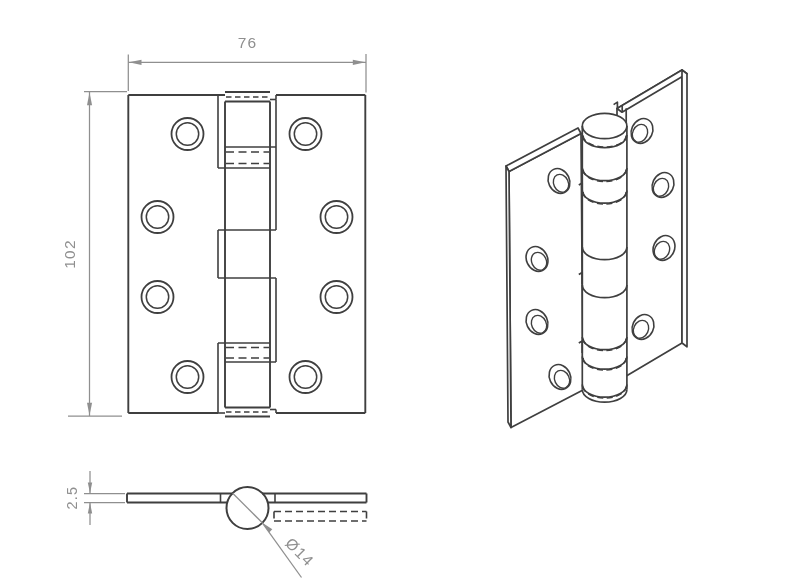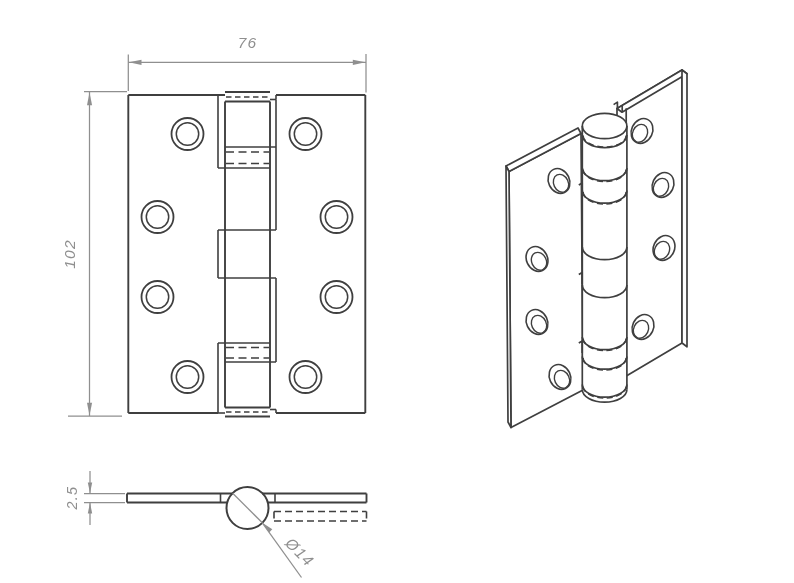--- a/index.html
+++ b/index.html
@@ -1,21 +1,21 @@
 <!DOCTYPE html>
 <html style="--background: #ffffff; --outline: #3f3f3f; --dimension: #8f8f8f;"><head>
 <meta charset="utf-8">
 <style>
   :root{
     --background:#ffffff;
     --outline:#3f3f3f;
     --dimension:#8f8f8f;
   }
   html,body{margin:0;padding:0;background:var(--background);}
-  .sheet{position:relative;width:794px;height:583px;background:var(--background);overflow:hidden;font-style:italic;}
+  .sheet{position:relative;width:794px;height:583px;background:var(--background);overflow:hidden;}
   svg{display:block;}
   .ln{stroke:var(--outline);stroke-width:1.9;fill:none;stroke-linecap:butt;}
   .lnthin{stroke:var(--outline);stroke-width:1.6;fill:none;}
   .lndash{stroke:var(--outline);stroke-width:1.7;fill:none;stroke-dasharray:8 4.5;}
   .lncap{stroke:var(--outline);stroke-width:1.6;fill:none;stroke-dasharray:5.5 3.5;}
   .iso{stroke:var(--outline);stroke-width:1.7;fill:none;stroke-linejoin:round;}
   .isofill{stroke:var(--outline);stroke-width:1.7;fill:#ffffff;stroke-linejoin:round;}
   .isodash{stroke:var(--outline);stroke-width:1.5;fill:none;stroke-dasharray:6 3.5;}
   .hole-outer{stroke:var(--outline);stroke-width:1.8;fill:none;}
   .hole-inner{stroke:var(--outline);stroke-width:1.5;fill:none;}

